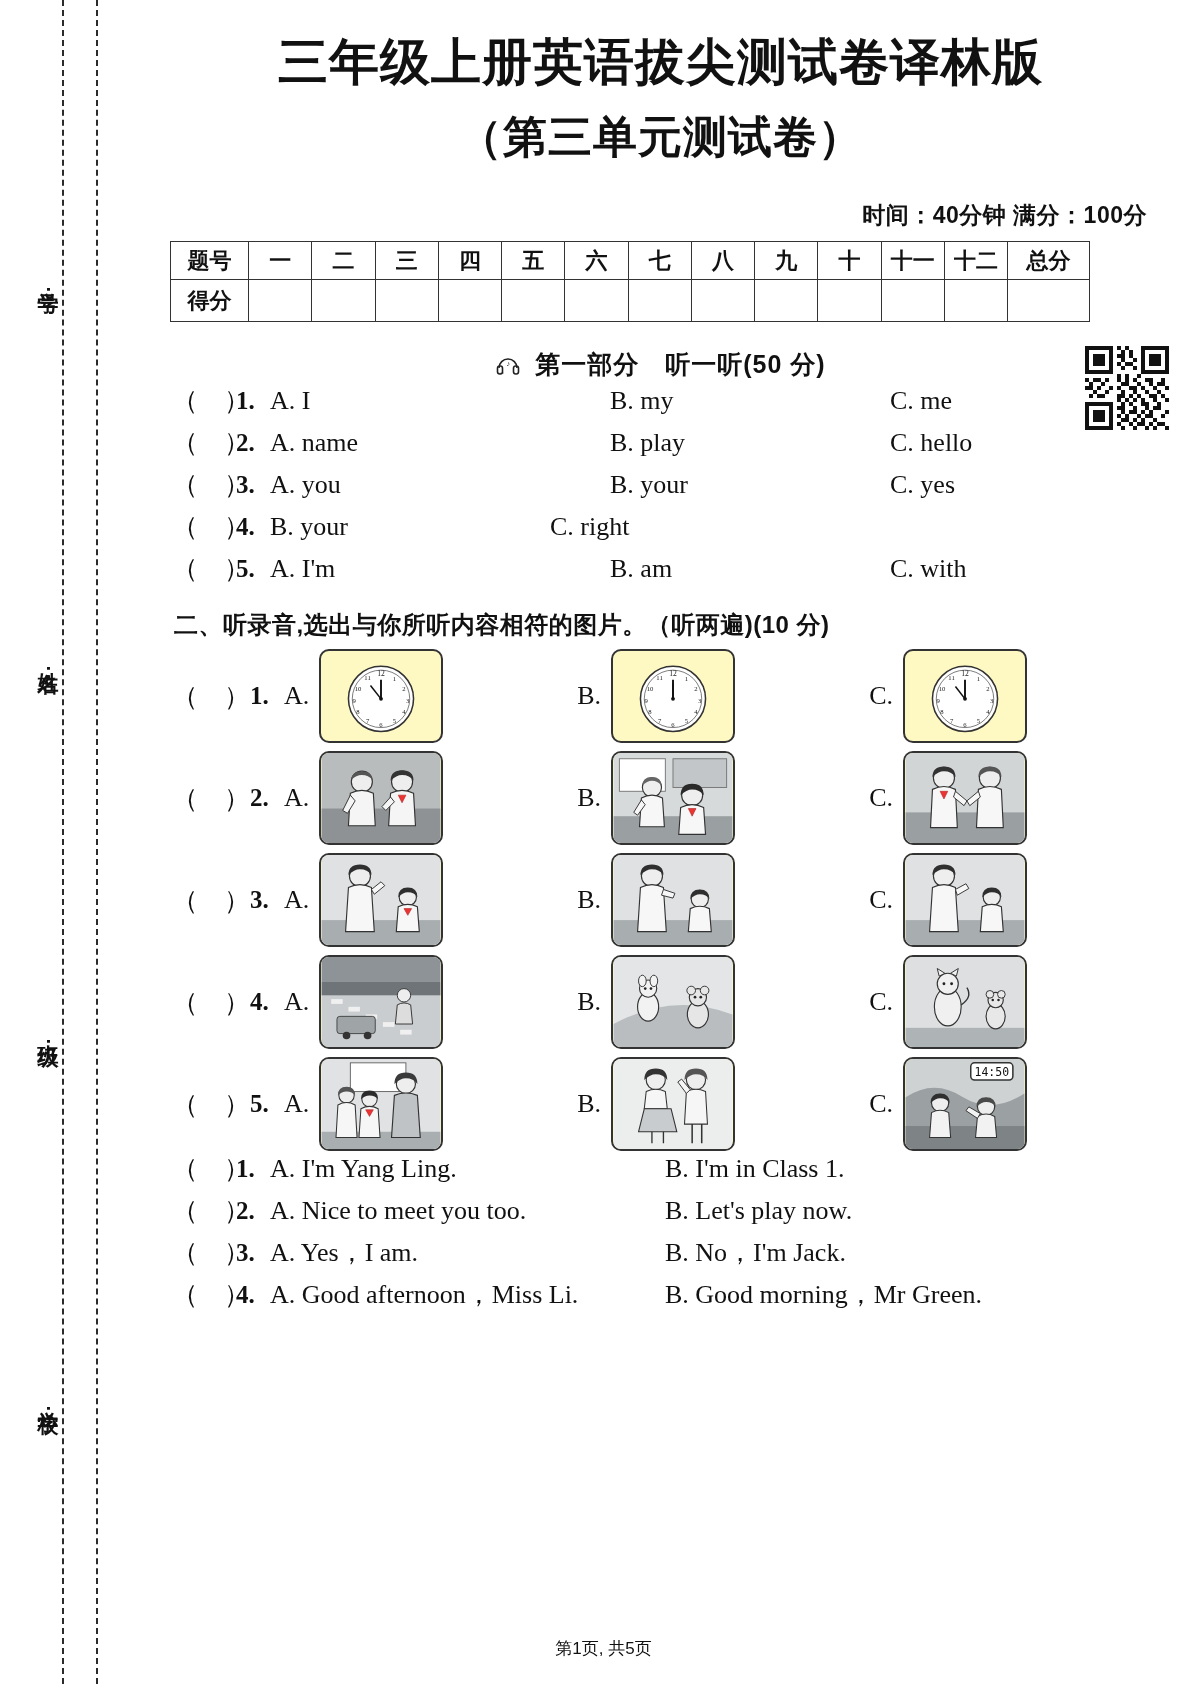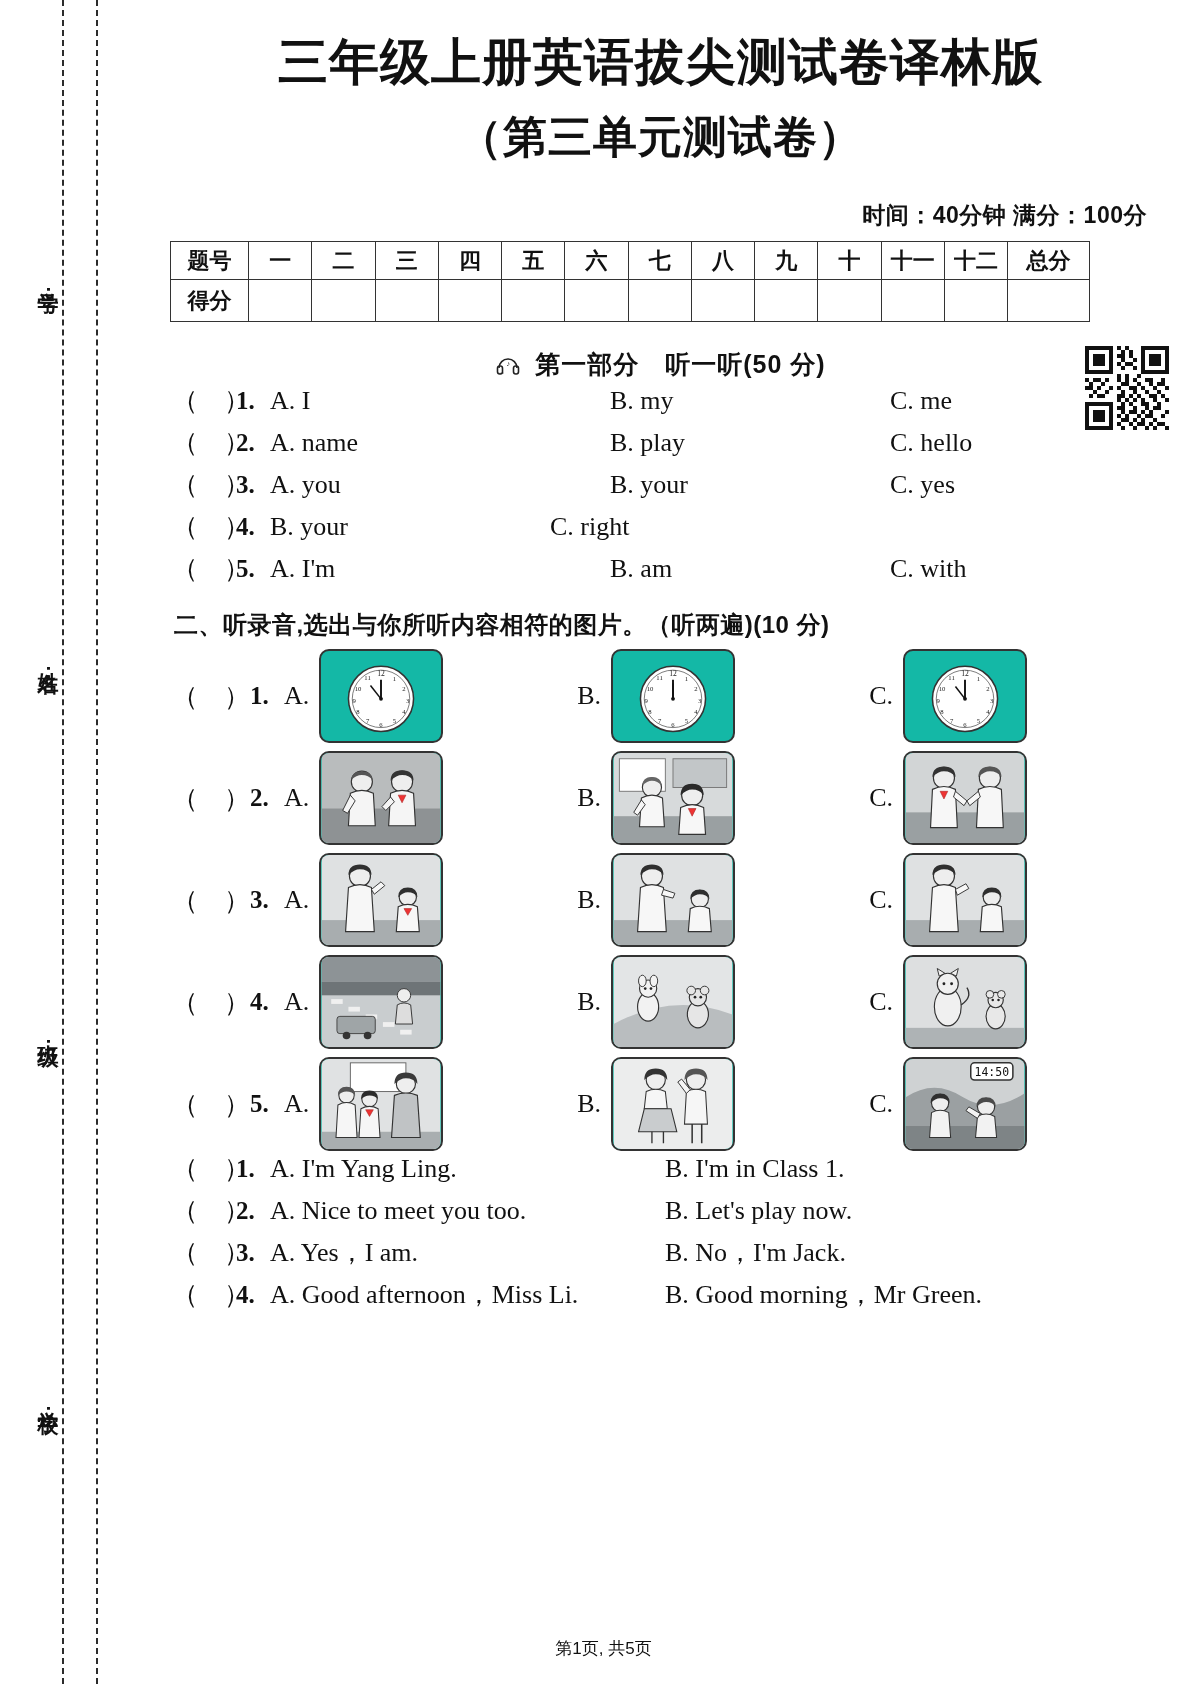--- a/index.html
+++ b/index.html
@@ -179,21 +179,21 @@
     align-items: center;
   }
   .pic-cell .letter {
     font-size: 26px;
     margin-right: 10px;
   }
   .pic-box {
     width: 124px; height: 94px;
     border: 2px solid #333;
     border-radius: 10px;
-    background: #14b8a6;
+    background: #fef9c3;
     overflow: hidden;
     position: relative;
   }
   .pic-gap-b { margin-left: 134px; }
   .pic-gap-c { margin-left: 134px; }
 
   
   .pic-box svg { display: block; width: 100%; height: 100%; }
 
   

